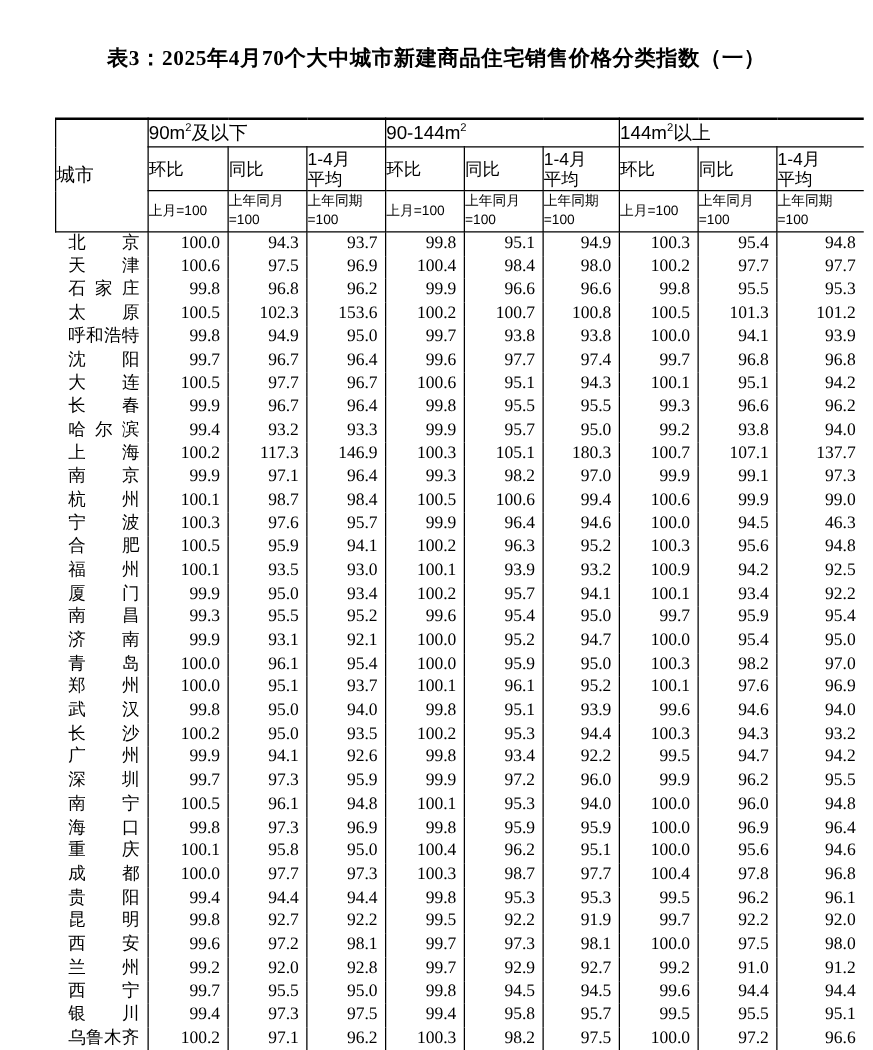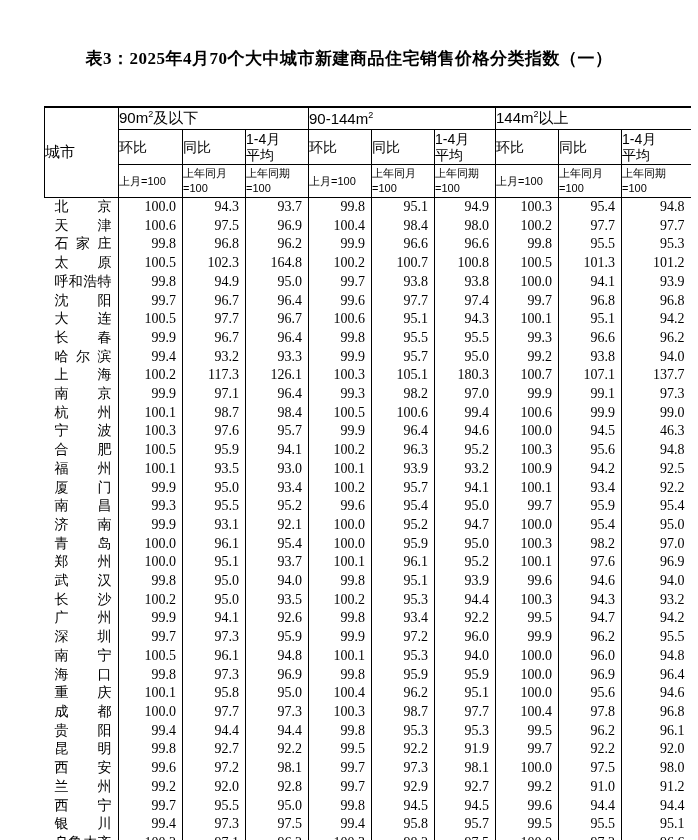--- a/index.html
+++ b/index.html
@@ -6,21 +6,21 @@
   .page {
     position: relative;
     width: 698px;
     height: 840px;
     background: #ffffff;
     color: #000;
     font-family: "Liberation Serif", "DejaVu Serif", serif;
     overflow: hidden;
   }
   .title {
-    margin: 16px;
+    margin: 4px;
     padding-top: 30px;
     text-align: center;
     font-size: 17px;
     line-height: 26px;
     font-weight: bold;
     font-family: "Liberation Serif", "DejaVu Serif", serif;
     letter-spacing: 0.5px;
   }
   table.price-table {
     margin-left: 44px;
@@ -185,21 +185,21 @@
     </tr>
         <tr>
       <td class="city-cell">
             <div class="city-name">
               <span>太</span>
               <span>原</span>
             </div>
           </td>
       <td>100.5</td>
       <td>102.3</td>
-      <td>164.8</td>
+      <td>153.6</td>
       <td>100.2</td>
       <td>100.7</td>
       <td>100.8</td>
       <td>100.5</td>
       <td>101.3</td>
       <td>101.2</td>
     </tr>
         <tr>
       <td class="city-cell">
             <div class="city-name">
@@ -290,21 +290,21 @@
     </tr>
         <tr>
       <td class="city-cell">
             <div class="city-name">
               <span>上</span>
               <span>海</span>
             </div>
           </td>
       <td>100.2</td>
       <td>117.3</td>
-      <td>126.1</td>
+      <td>146.9</td>
       <td>100.3</td>
       <td>105.1</td>
       <td>180.3</td>
       <td>100.7</td>
       <td>107.1</td>
       <td>137.7</td>
     </tr>
         <tr>
       <td class="city-cell">
             <div class="city-name">

